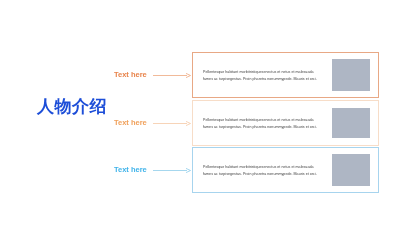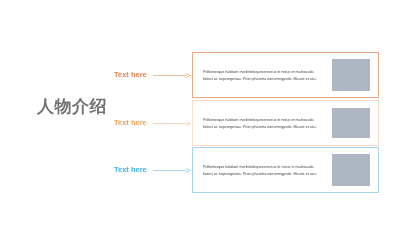--- a/index.html
+++ b/index.html
@@ -22,21 +22,21 @@
     background: #ffffff;
   }
 
   
   #slide-title {
     position: absolute;
     left: 37px;
     top: 98px;
     font-size: 17px;
     font-weight: bold;
-    color: #737373;
+    color: #1d4ed8;
     letter-spacing: 0.5px;
     white-space: nowrap;
     line-height: 1;
   }
 
   
   .row {
     position: absolute;
     left: 0;
     width: 336px;

